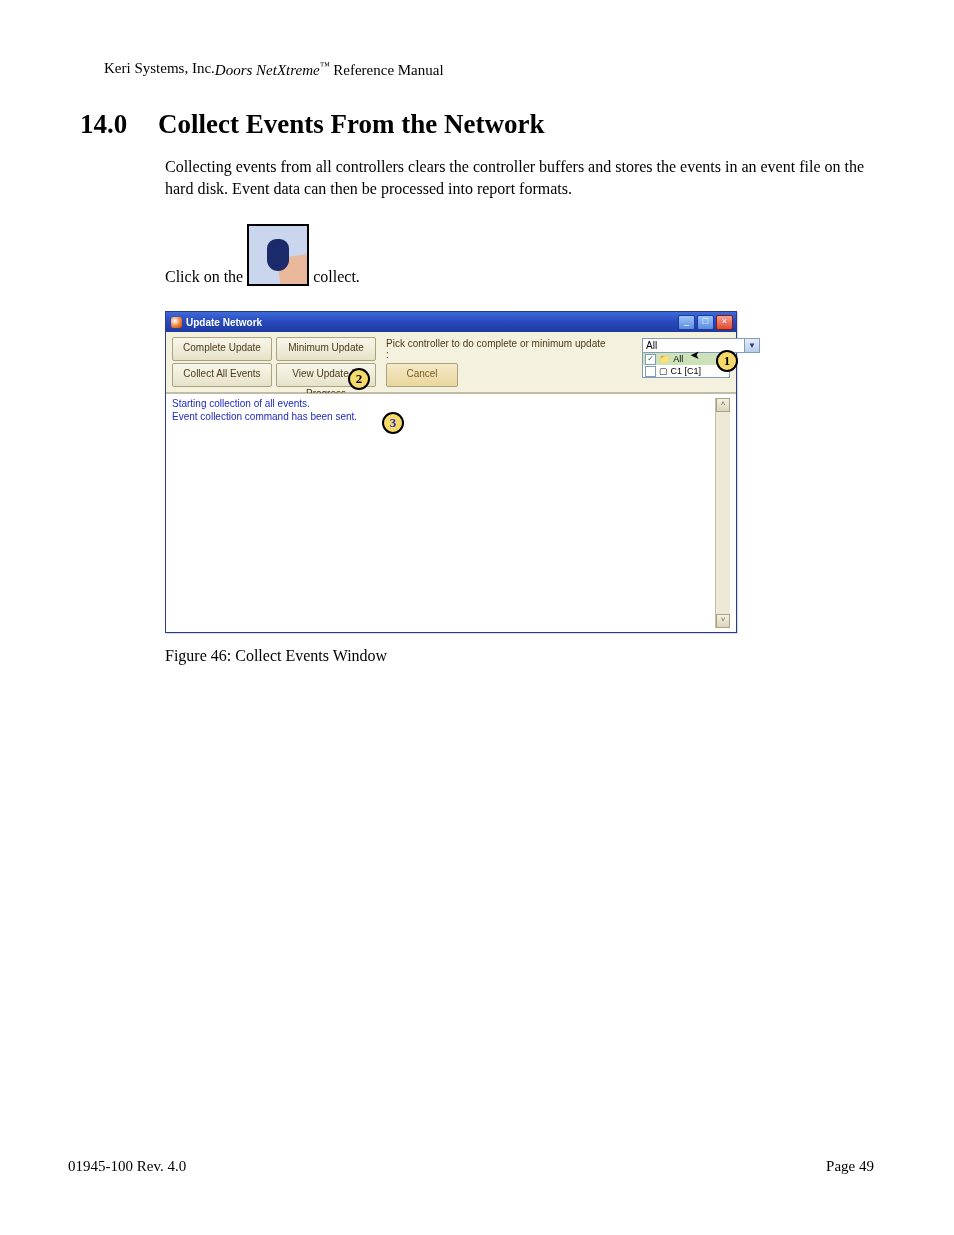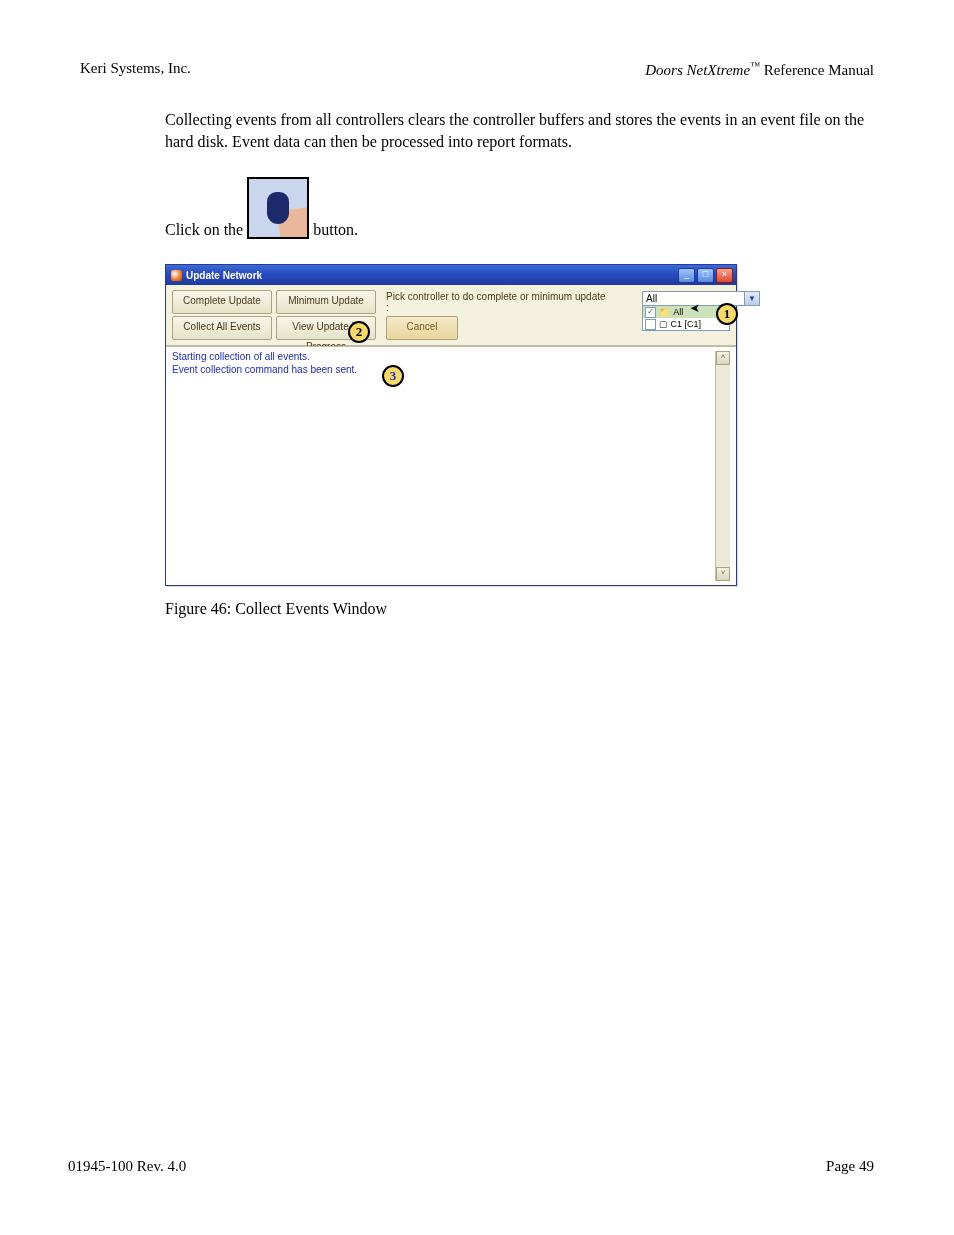--- a/index.html
+++ b/index.html
@@ -11,23 +11,24 @@
     width: 954px;
   }
   .page {
     padding: 60px 80px 60px 80px;
     box-sizing: border-box;
     min-height: 1235px;
     position: relative;
   }
   .header-row {
     display: flex;
-    justify-content: space-between;
+    justify-content: flex-start;
     font-size: 15px;
     margin-bottom: 30px;
+    margin-left: 24px;
   }
   .header-right .italic { font-style: italic; }
   .header-right .tm {
     font-size: 10px;
     vertical-align: super;
   }
   h1.section-title {
     font-size: 27px;
     font-weight: bold;
     margin: 20px 0 15px 0;
@@ -291,30 +292,33 @@
 
 <div class="page">
 
   <div class="header-row">
     <div>Keri Systems, Inc.</div>
     <div class="header-right">
       <span class="italic">Doors NetXtreme</span><span class="tm">™</span><span> Reference Manual</span>
     </div>
   </div>
 
+  <h1 class="section-title">
+    <span class="num">14.0</span><span>Collect Events From the Network</span>
+  </h1>
 
   <p class="body-text">Collecting events from all controllers clears the controller buffers and stores the events in an event file on the hard disk. Event data can then be processed into report formats.</p>
 
   <div class="click-line">
     <span>Click on the</span>
     <span class="icon-frame">
       <span class="hand-shape"></span>
       <span class="mouse-shape"></span>
     </span>
-    <span> button.</span>
+    <span> collect.</span>
   </div>
 
   <div class="window">
 
     <div class="titlebar">
       <div class="titlebar-left">
         <span class="titlebar-ico"></span>
         <span>Update Network</span>
       </div>
       <div class="win-btns">

